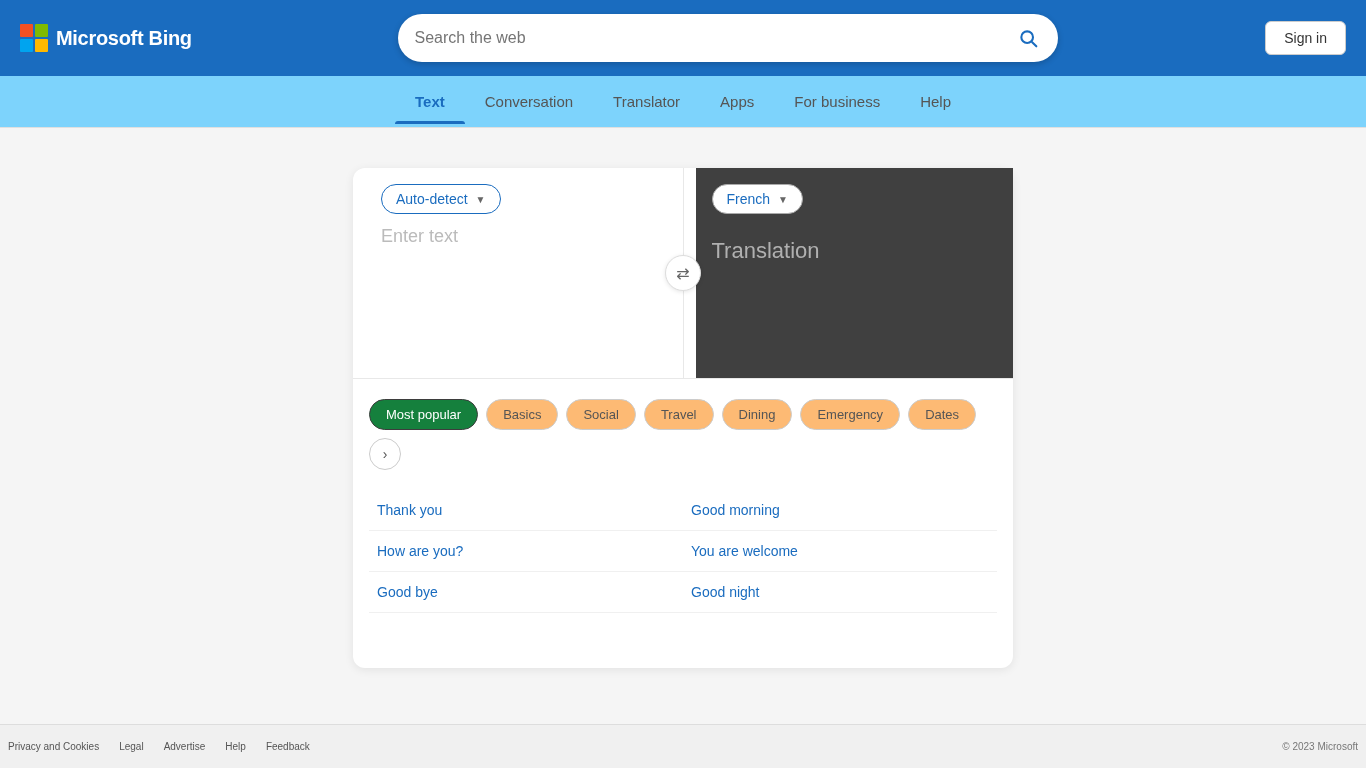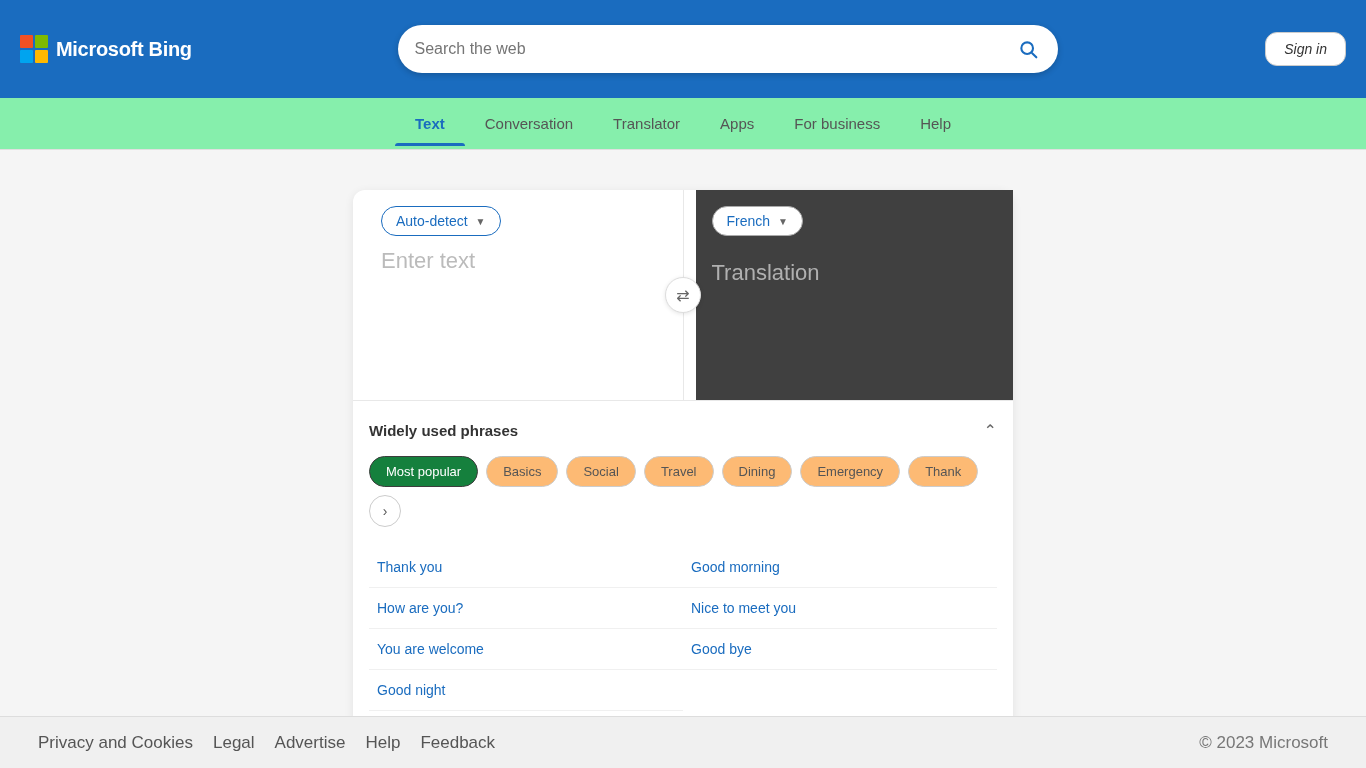--- a/index.html
+++ b/index.html
@@ -1,21 +1,21 @@
 <!DOCTYPE html>
 <html><head>
   <meta charset="utf-8">
   <style>
     * { box-sizing: border-box; margin: 0; padding: 0; }
     body { font-family: 'Segoe UI', Arial, sans-serif; background: #f5f5f5; min-height: 768px; }
 
     
     .header {
       background: #1a6cbf;
-      height: 98px;
+      height: 76px;
       display: flex;
       align-items: center;
       padding: 1px 20px;
       position: relative;
     }
     .header-logo {
       display: flex;
       align-items: center;
       gap: 8px;
       text-decoration: none;
@@ -72,32 +72,31 @@
       color: #1a6cbf;
       display: flex;
       align-items: center;
       padding: 4px;
     }
 
     .sign-in-btn {
       background: white;
       color: #333;
       border: 1px solid #ccc;
-      border-radius: 12px;
+      border-radius: 6px;
       padding: 8px 18px;
       font-size: 14px;
       cursor: pointer;
       white-space: nowrap;
       flex-shrink: 0;
-      font-style: italic;
     }
 
     
     .nav-tabs {
-      background: #86efac;
+      background: #7dd3fc;
       display: flex;
       justify-content: center;
       gap: 0;
       padding: 0;
       border-bottom: 1px solid #e0e0e0;
       height: 52px;
       align-items: center;
     }
     .nav-tab {
       padding: 14px 20px;
@@ -180,21 +179,21 @@
 
     .text-area-wrapper {
       padding: 12px 0;
       position: relative;
     }
     .source-textarea {
       width: 100%;
       min-height: 120px;
       border: none;
       outline: none;
-      font-size: 22px;
+      font-size: 18px;
       color: #3b82f6;
       resize: none;
       font-family: inherit;
       background: transparent;
     }
     .source-textarea::placeholder { color: #bbb; }
 
     .swap-btn {
       position: absolute;
       left: 50%;
@@ -287,31 +286,31 @@
       font-size: 14px;
       color: #1a6cbf;
       cursor: pointer;
       border-bottom: 1px solid #f0f0f0;
     }
 
     
     .footer {
       background: #f0f0f0;
       border-top: 1px solid #ddd;
-      padding: 16px 38px;
+      padding: 16px 8px;
       display: flex;
       align-items: center;
       justify-content: space-between;
-      font-size: 17px;
+      font-size: 10px;
       color: #555;
       position: fixed;
       bottom: 0;
       left: 0;
       right: 0;
-      height: 52px;
+      height: 44px;
     }
     .footer-links {
       display: flex;
       gap: 20px;
     }
     .footer-link {
       color: #555;
       text-decoration: none;
       cursor: pointer;
     }
@@ -379,41 +378,36 @@
           <span>French</span>
           <span class="chevron-icon">▼</span>
         </div>
         <div class="text-area-wrapper">
           <div class="translation-text">Translation</div>
         </div>
       </div>
     </div>
 
     <div class="phrases-section">
-      <div class="phrases-header">
-        <span class="phrases-title">Widely used phrases</span>
-        <span class="collapse-icon">⌃</span>
-      </div>
 
       <div class="phrase-chips">
         <button class="chip active">Most popular</button>
         <button class="chip">Basics</button>
         <button class="chip">Social</button>
         <button class="chip">Travel</button>
         <button class="chip">Dining</button>
         <button class="chip">Emergency</button>
-        <button class="chip">Thank</button>
+        <button class="chip">Dates</button>
         <button class="chip-more">›</button>
       </div>
 
       <div class="phrase-list">
         <div class="phrase-item">Thank you</div>
         <div class="phrase-item">Good morning</div>
         <div class="phrase-item">How are you?</div>
-        <div class="phrase-item">Nice to meet you</div>
         <div class="phrase-item">You are welcome</div>
         <div class="phrase-item">Good bye</div>
         <div class="phrase-item">Good night</div>
       </div>
     </div>
 
   </div>
 </main>
 
 <footer class="footer">

